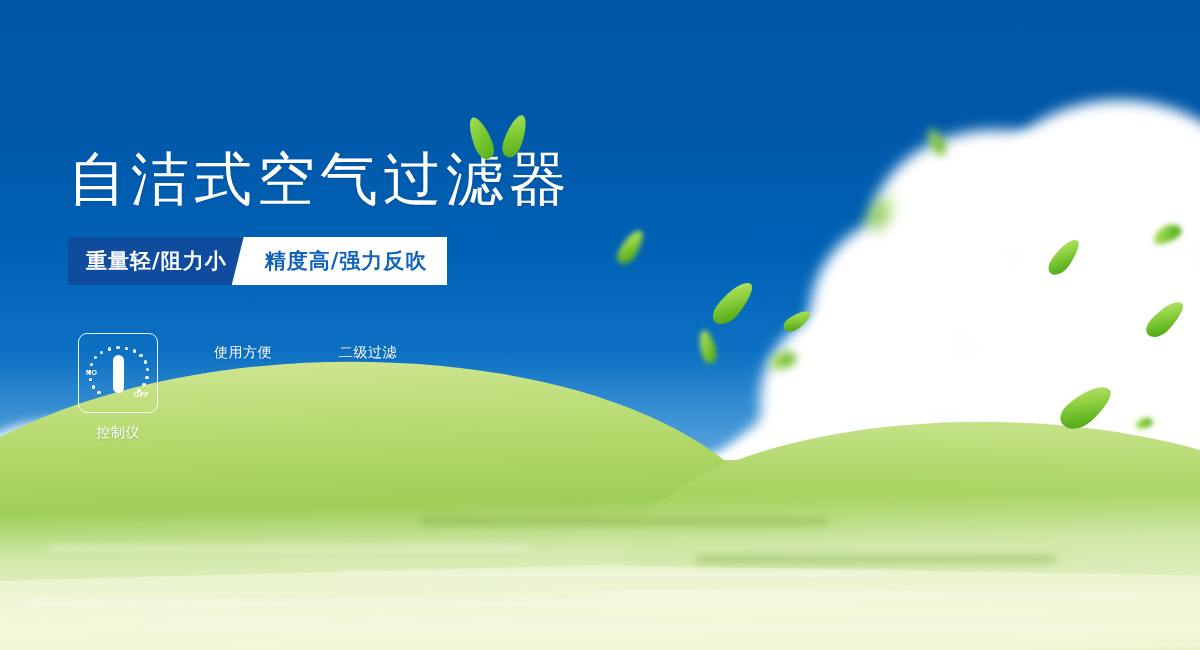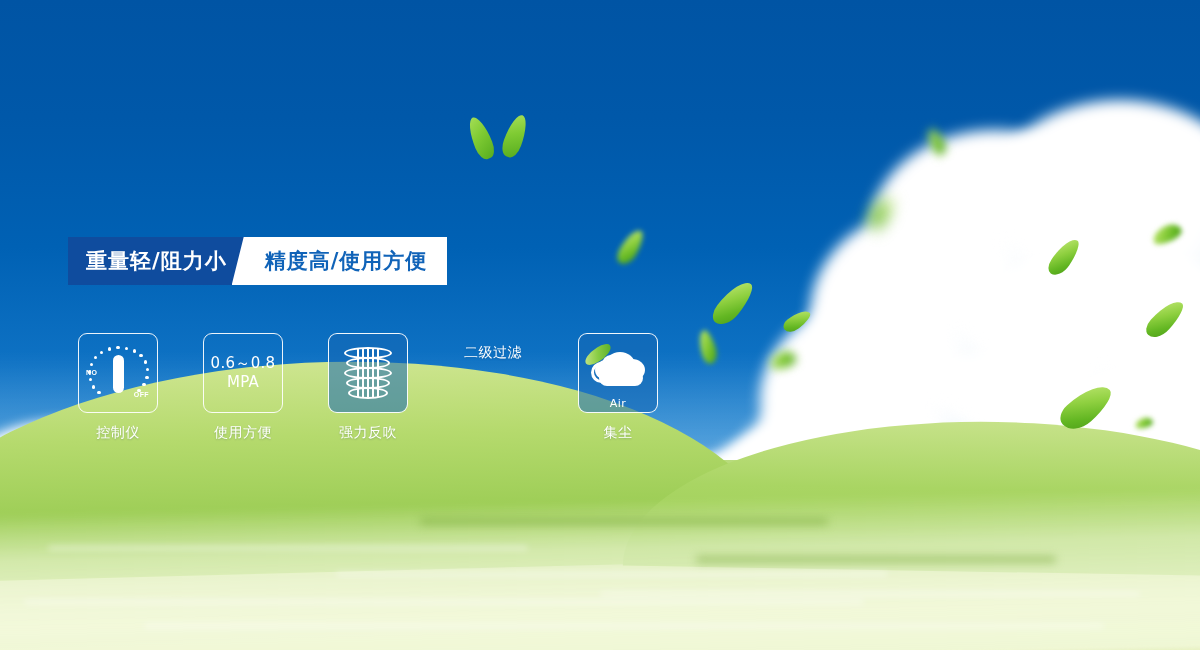--- a/index.html
+++ b/index.html
@@ -247,29 +247,30 @@
   <div class="leaf blur2" style="left:770px;top:352px;width:26px;height:16px;transform:rotate(-12deg);"></div>
   <div class="leaf" style="left:790px;top:306px;width:14px;height:30px;transform:rotate(52deg);"></div>
   <div class="leaf blur1" style="left:1152px;top:226px;width:30px;height:16px;transform:rotate(-20deg);"></div>
   <div class="leaf" style="left:1055px;top:236px;width:18px;height:42px;transform:rotate(34deg);"></div>
   <div class="leaf" style="left:1155px;top:296px;width:20px;height:46px;transform:rotate(42deg);"></div>
   <div class="leaf" style="left:1072px;top:378px;width:28px;height:58px;transform:rotate(48deg);"></div>
   <div class="leaf blur1" style="left:1135px;top:418px;width:18px;height:10px;transform:rotate(-10deg);"></div>
   <div class="leaf blur3" style="left:872px;top:196px;width:16px;height:34px;transform:rotate(24deg);"></div>
   <div class="leaf blur2" style="left:930px;top:128px;width:13px;height:28px;transform:rotate(-30deg);"></div>
 
+  <div class="title">自洁式空气过滤器</div>
 
   <div class="sprout">
     <div class="lf l"></div>
     <div class="lf r"></div>
   </div>
 
   <div class="subbar">
     <div class="sub-left">重量轻/阻力小</div>
-    <div class="sub-right">精度高/使用方便</div>
+    <div class="sub-right">精度高/强力反吹</div>
   </div>
 
   <div class="features">
 
     <div class="feature">
       <div class="fbox">
         <div class="gauge">
           <div class="dot" style="left:29.3px;top:4px;"></div>
           <div class="dot" style="left:37.8px;top:4.7px;"></div>
           <div class="dot" style="left:45.8px;top:7.4px;"></div>
@@ -289,57 +290,23 @@
           <div class="dot" style="left:10.4px;top:49.0px;"></div>
           <div class="needle"></div>
           <div class="tag no">NO</div>
           <div class="tag off">OFF</div>
         </div>
       </div>
       <div class="flabel">控制仪</div>
     </div>
 
     <div class="feature">
-      <div class="fbox">
-        <div class="ftext">
-          <div>0.6～0.8</div>
-          <div>MPA</div>
-        </div>
-      </div>
       <div class="flabel">使用方便</div>
     </div>
 
-    <div class="feature">
-      <div class="fbox filled">
-        <div class="rings">
-          <div class="ring" style="top:2px;  width:44px;"></div>
-          <div class="ring" style="top:12px; width:40px;"></div>
-          <div class="ring" style="top:22px; width:44px;"></div>
-          <div class="ring" style="top:32px; width:40px;"></div>
-          <div class="ring" style="top:42px; width:36px;"></div>
-          <div class="bars"></div>
-        </div>
-      </div>
-      <div class="flabel">强力反吹</div>
-    </div>
 
     <div class="feature">
       <div class="flabel">二级过滤</div>
     </div>
 
-    <div class="feature">
-      <div class="fbox filled">
-        <div class="aircloud">
-          <div class="icon-leaf"></div>
-          <div class="cbody cb1"></div>
-          <div class="cbody cb2"></div>
-          <div class="cbody cb3"></div>
-          <div class="cbody cb4"></div>
-          <div class="cring"></div>
-          <div class="cring2"></div>
-          <div class="airtxt">Air</div>
-        </div>
-      </div>
-      <div class="flabel">集尘</div>
-    </div>
 
   </div>
 </div>
 
 </body></html>

